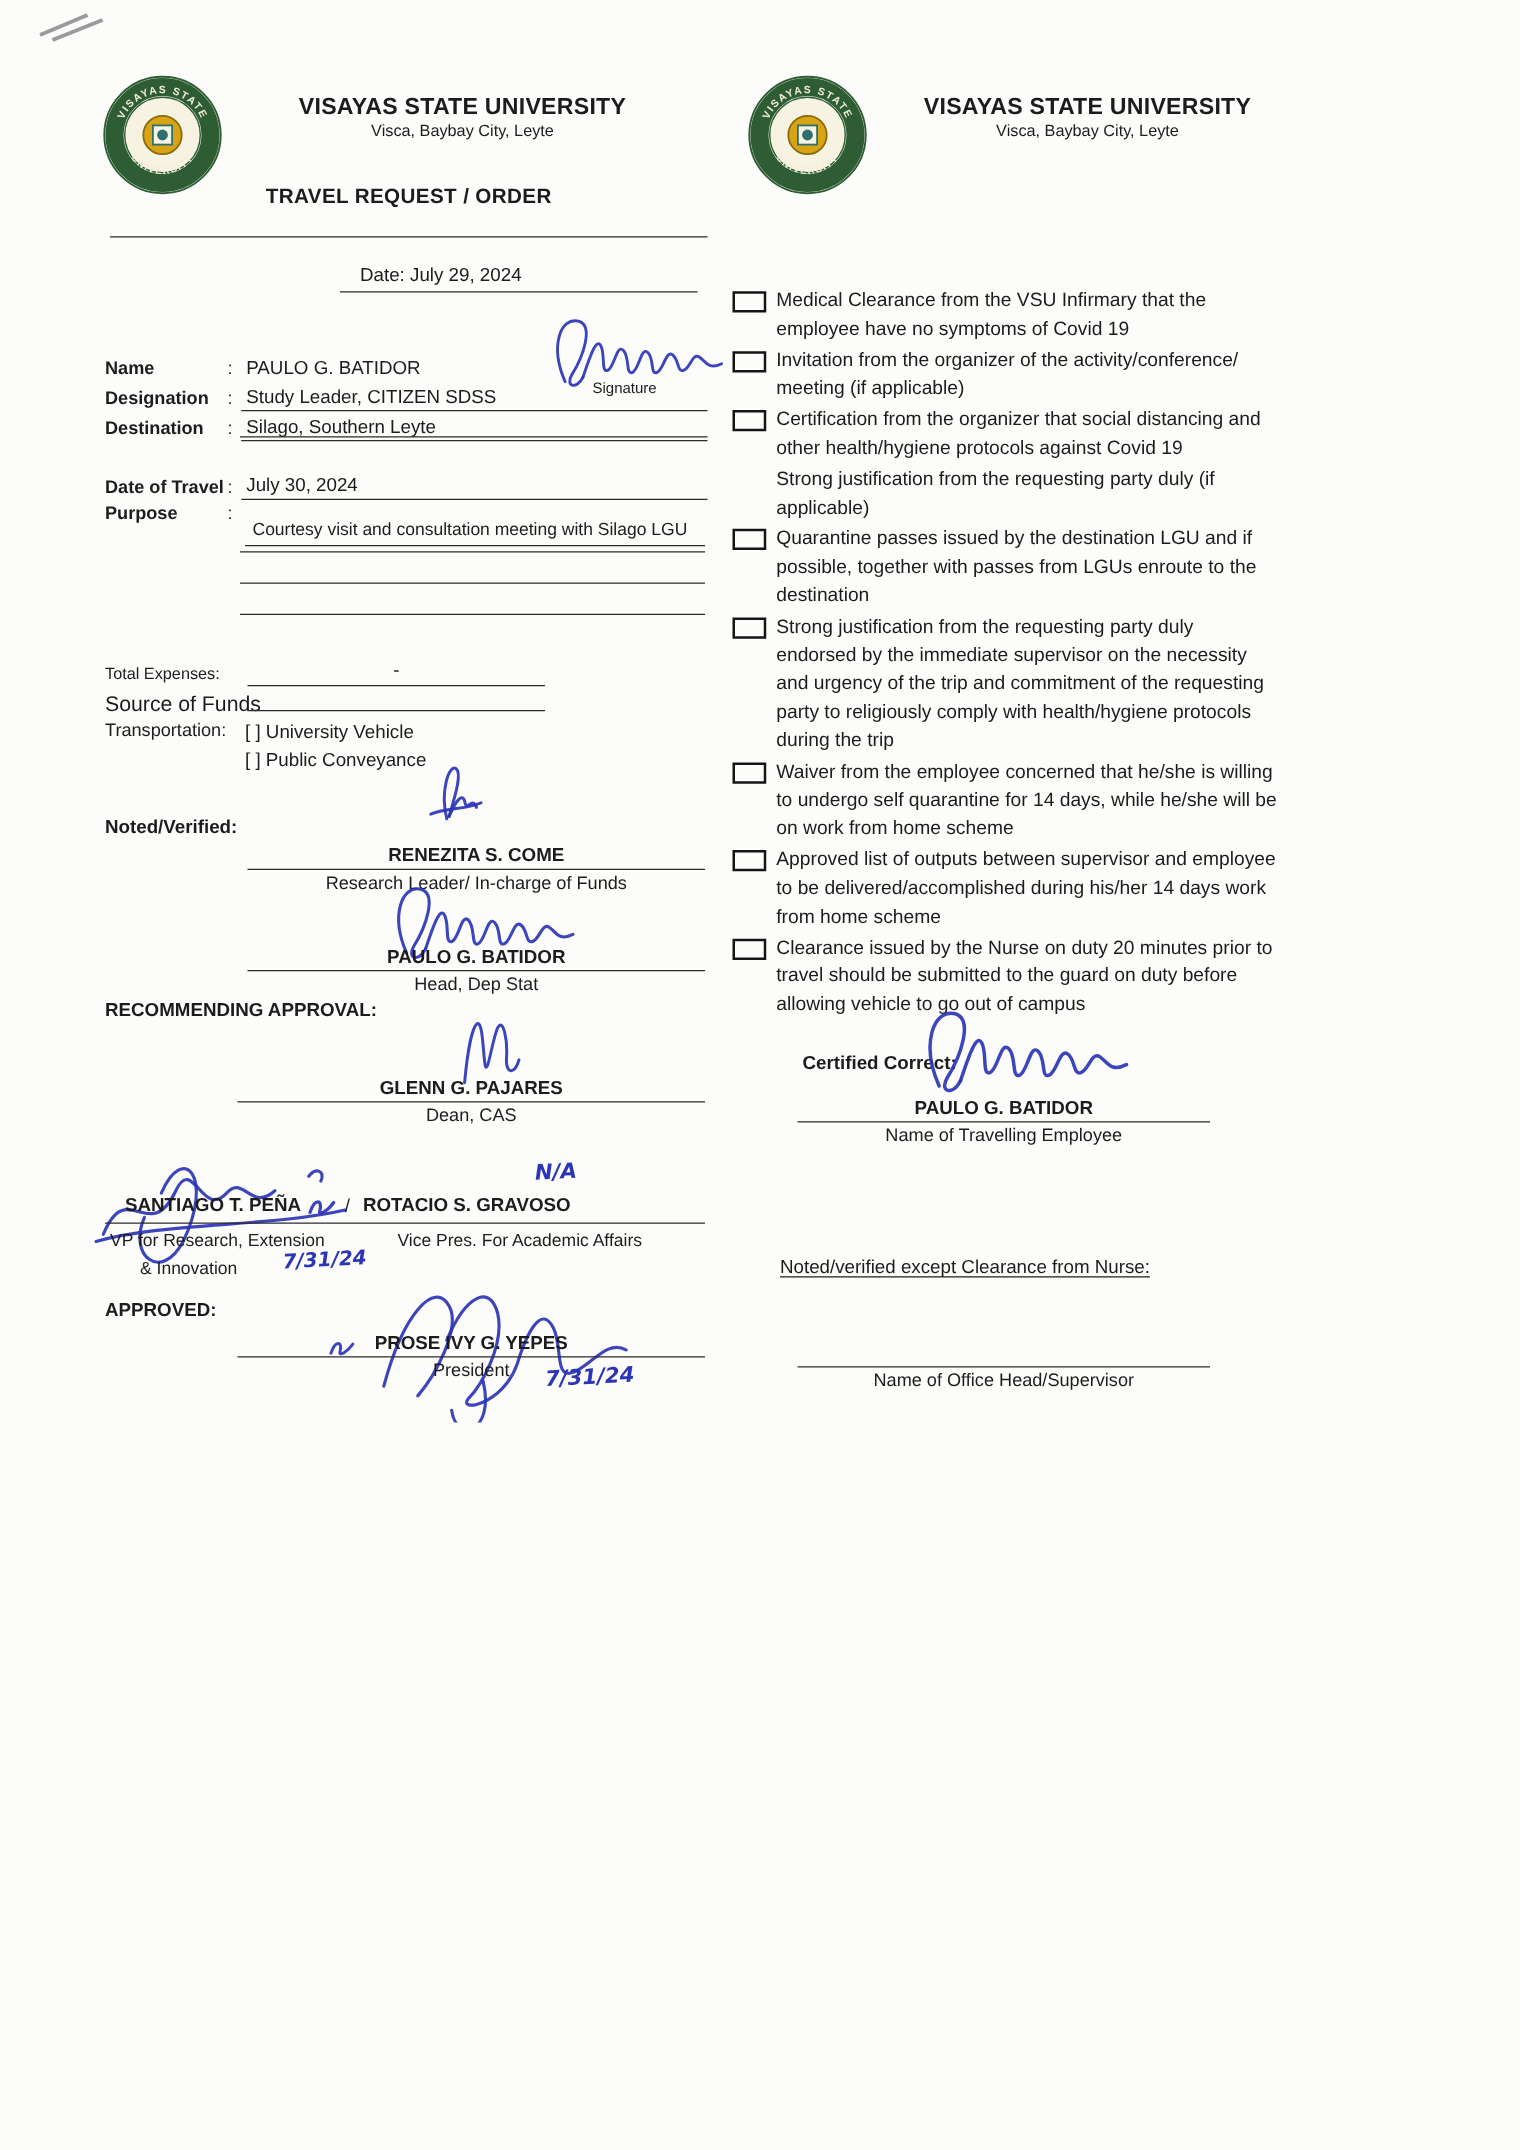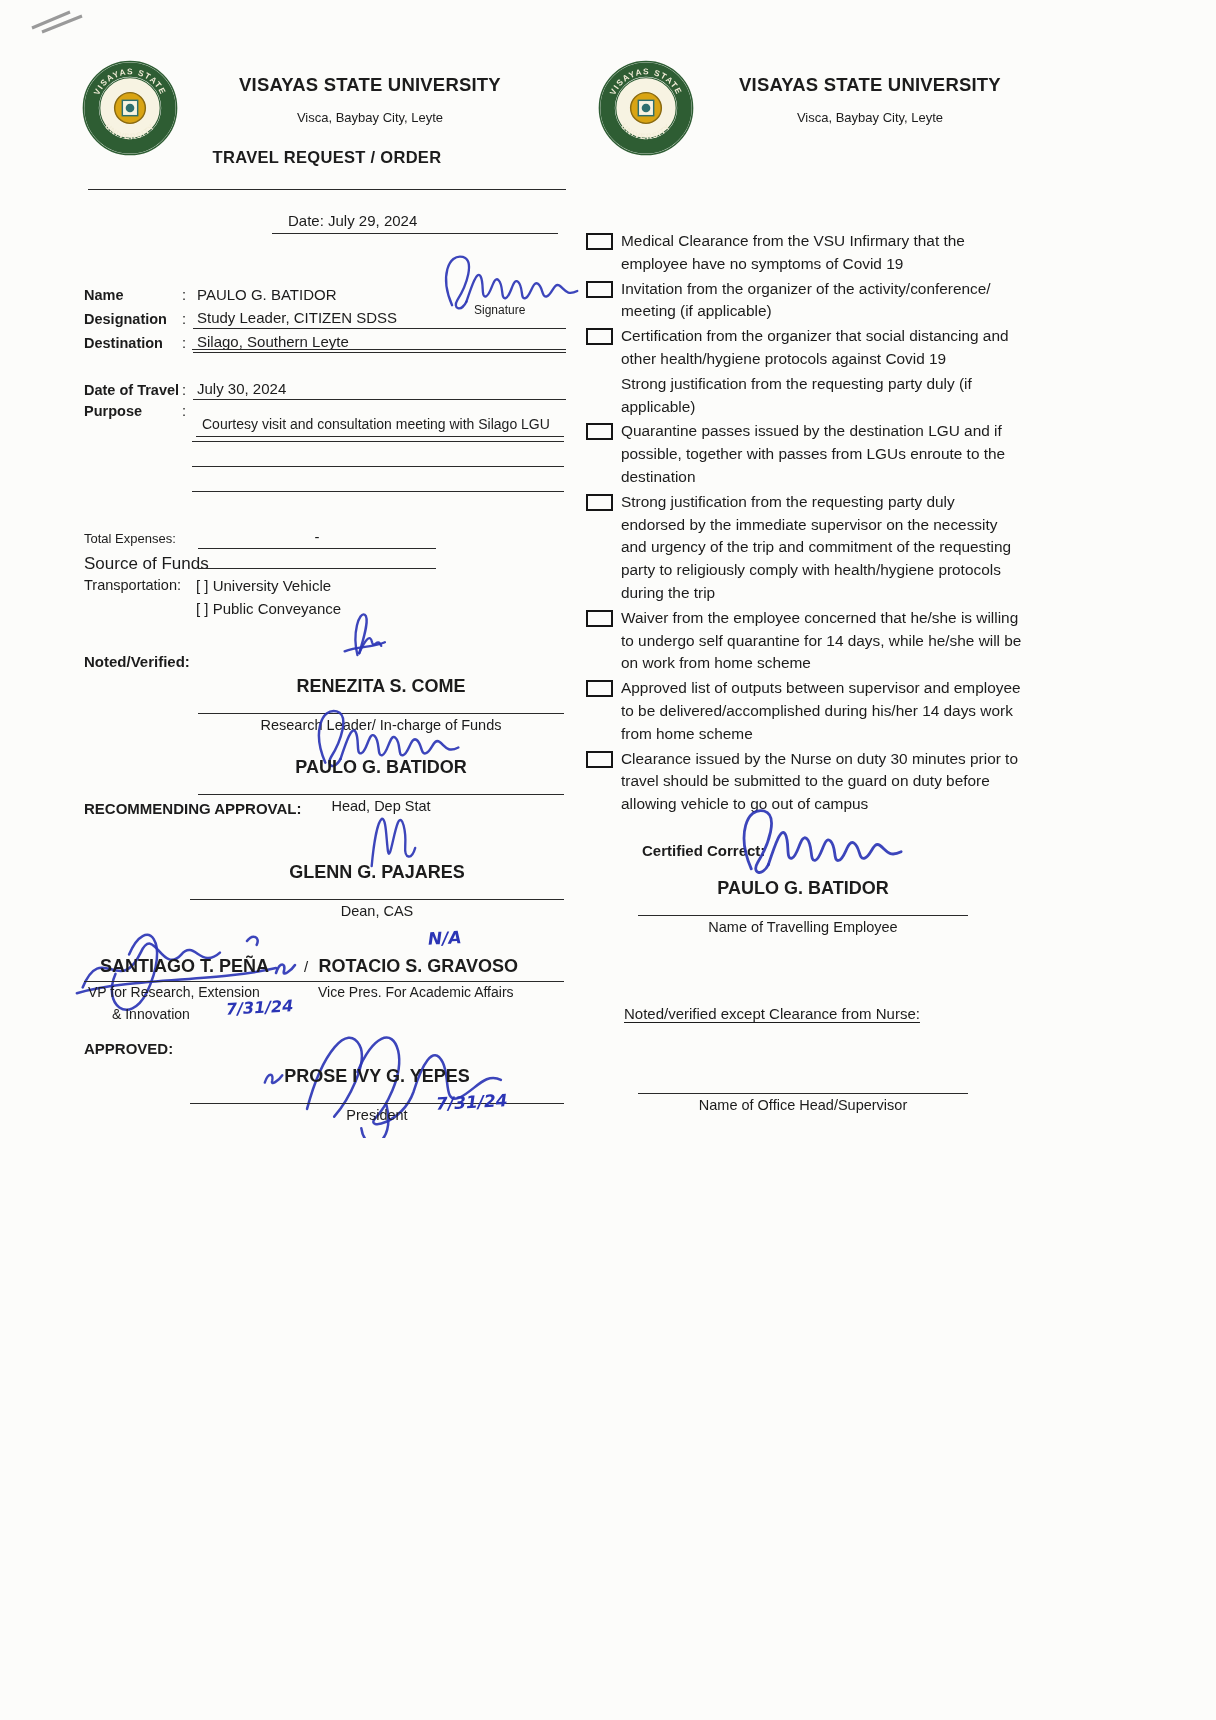--- a/index.html
+++ b/index.html
@@ -14,29 +14,29 @@
     font-family:"Liberation Sans", sans-serif;color:#1c1c1c;
   }
   .page{position:relative;width:1216px;height:1720px;background:#fcfcfa;overflow:hidden;}
   .abs{position:absolute;}
   .center{text-align:center;}
   .bold{font-weight:normal;}
   .fs15{font-size:15px;}
   .uline{border-bottom:1.7px solid var(--line);}
   .hline{position:absolute;border-bottom:1.7px solid var(--line);}
   .uni{font-size:18.5px;font-weight:bold;letter-spacing:.2px;}
-  .addr{font-size:13px;margin-top:14px;}
+  .addr{font-size:13px;margin-top:1px;}
   .ftitle{font-size:16.5px;font-weight:bold;letter-spacing:.3px;}
   .frow{display:flex;align-items:center;}
   .flabel{flex:0 0 98px;font-weight:bold;font-size:14.5px;}
   .colon{flex:0 0 11px;font-size:14.5px;}
   .fvalue{font-size:15px;padding-left:4px;}
   .grow{flex:1 1 auto;padding-bottom:2px;}
   .sigblock{text-align:center;}
-  .sig-name{font-weight:bold;font-size:18px;border-bottom:1.7px solid var(--line);padding-bottom:16px;}
+  .sig-name{font-weight:bold;font-size:15px;border-bottom:1.7px solid var(--line);padding-bottom:2px;}
   .sig-caption{font-size:14.5px;margin-top:3px;}
   .section-label{font-weight:bold;font-size:15px;}
   .chk-row{display:flex;gap:8px;margin-bottom:2px;}
   .chk-box{flex:0 0 auto;width:27px;height:17px;border:2.2px solid #151515;margin-top:3px;background:transparent;}
   .chk-box.spacer{border-color:transparent;}
   .chk-text{font-size:15.4px;line-height:22.8px;}
   .chk-title{font-size:15.5px;font-weight:bold;line-height:23px;}
   .sig path{fill:none;stroke:var(--ink);stroke-width:2.6;stroke-linecap:round;stroke-linejoin:round;opacity:.92;}
   .handwriting{position:absolute;color:var(--ink);font-family:"DejaVu Sans", sans-serif;font-style:italic;font-weight:bold;transform:rotate(-3deg);}
   .underlined-text{text-decoration:underline;text-underline-offset:3px;font-size:15px;}
@@ -269,21 +269,21 @@
     <div class="chk-row">
       <span class="chk-box"></span>
       <span class="chk-text">Waiver from the employee concerned that he/she is willing to undergo self quarantine for 14 days, while he/she will be on work from home scheme</span>
     </div>
     <div class="chk-row">
       <span class="chk-box"></span>
       <span class="chk-text">Approved list of outputs between supervisor and employee to be delivered/accomplished during his/her 14 days work from home scheme</span>
     </div>
     <div class="chk-row">
       <span class="chk-box"></span>
-      <span class="chk-text">Clearance issued by the Nurse on duty 30 minutes prior to travel should be submitted to the guard on duty before allowing vehicle to go out of campus</span>
+      <span class="chk-text">Clearance issued by the Nurse on duty 20 minutes prior to travel should be submitted to the guard on duty before allowing vehicle to go out of campus</span>
     </div>
   </div>
 
   <div class="abs section-label" style="left:642px;top:842px">Certified Correct:</div>
   <svg class="abs sig" style="left:732px;top:798px" width="182" height="86" viewBox="0 0 170 80">
     <path d="M18,66 C4,34 14,8 30,12 C44,16 34,44 24,60 C18,70 28,74 34,62"></path>
     <path d="M34,62 C40,44 46,26 50,34 C54,42 50,58 56,56 C62,54 64,32 70,38 C76,44 72,60 78,58 C84,56 86,34 92,40 C98,46 94,60 100,58 C106,56 108,38 114,42 C120,46 118,58 124,56 C130,54 132,40 138,44 C144,48 146,56 158,50"></path>
   </svg>
   <div class="abs sigblock" style="left:638px;top:878px;width:330px">
     <div class="sig-name">PAULO G. BATIDOR</div>

